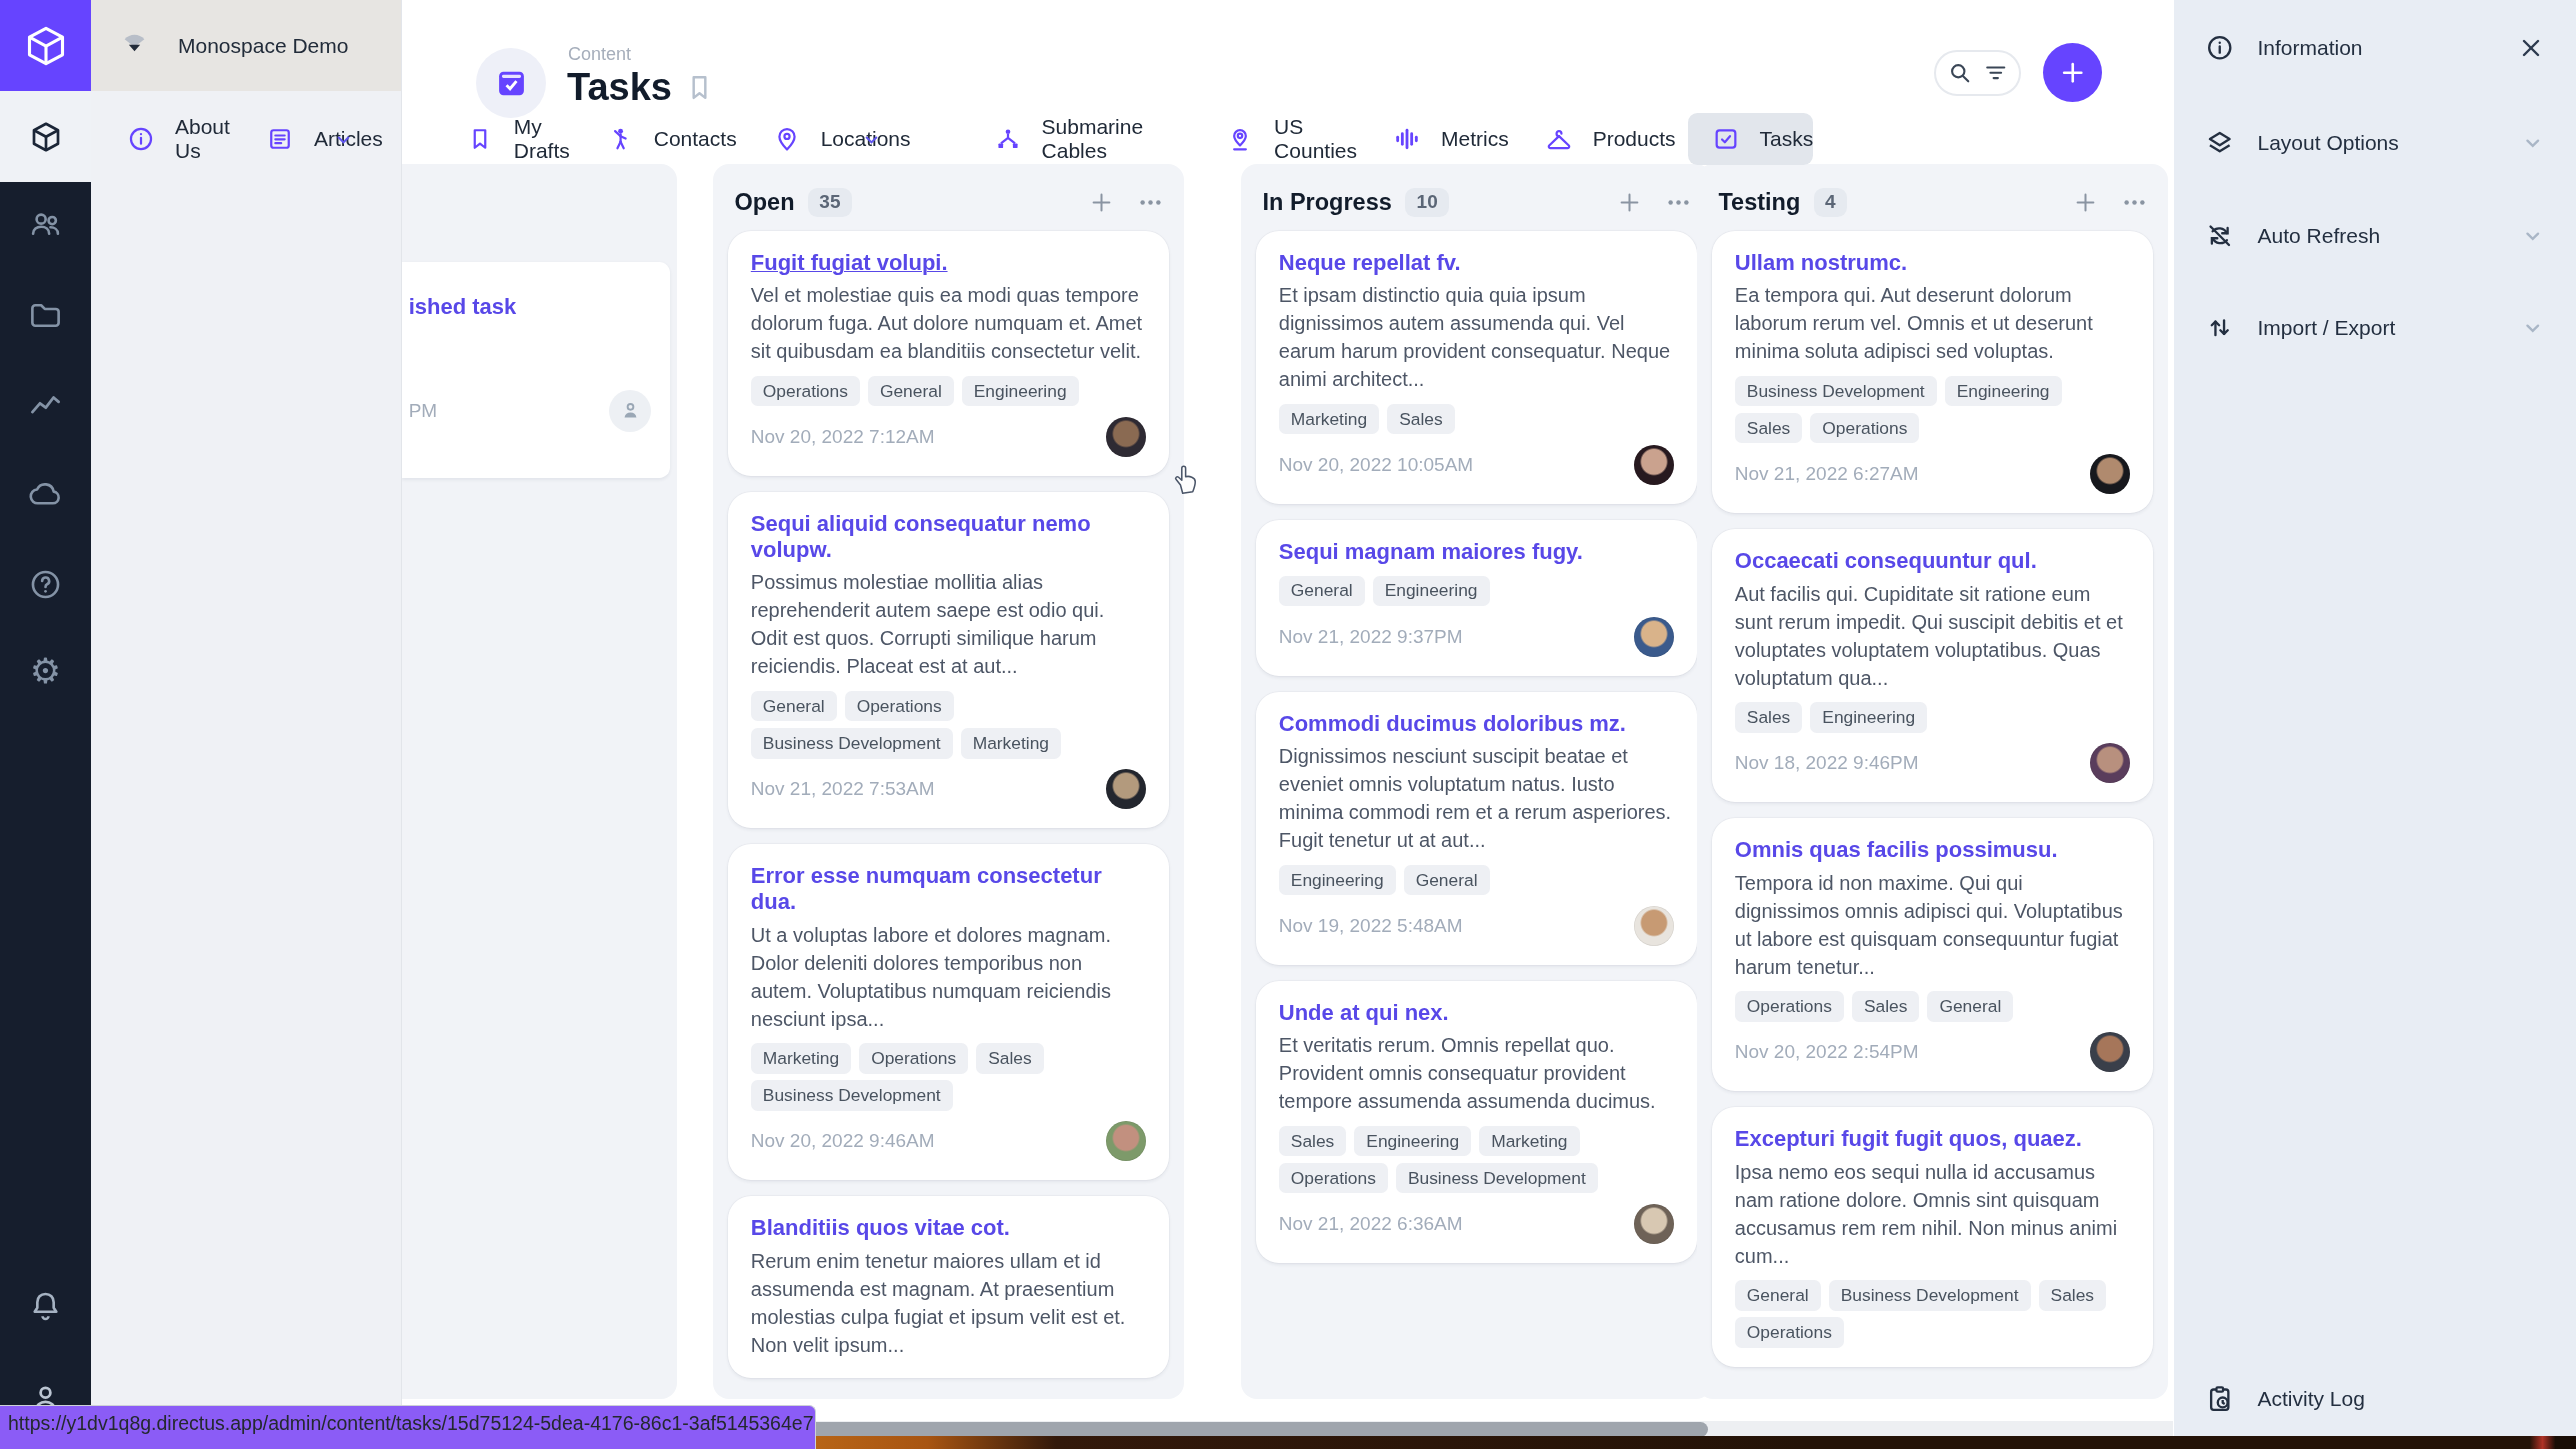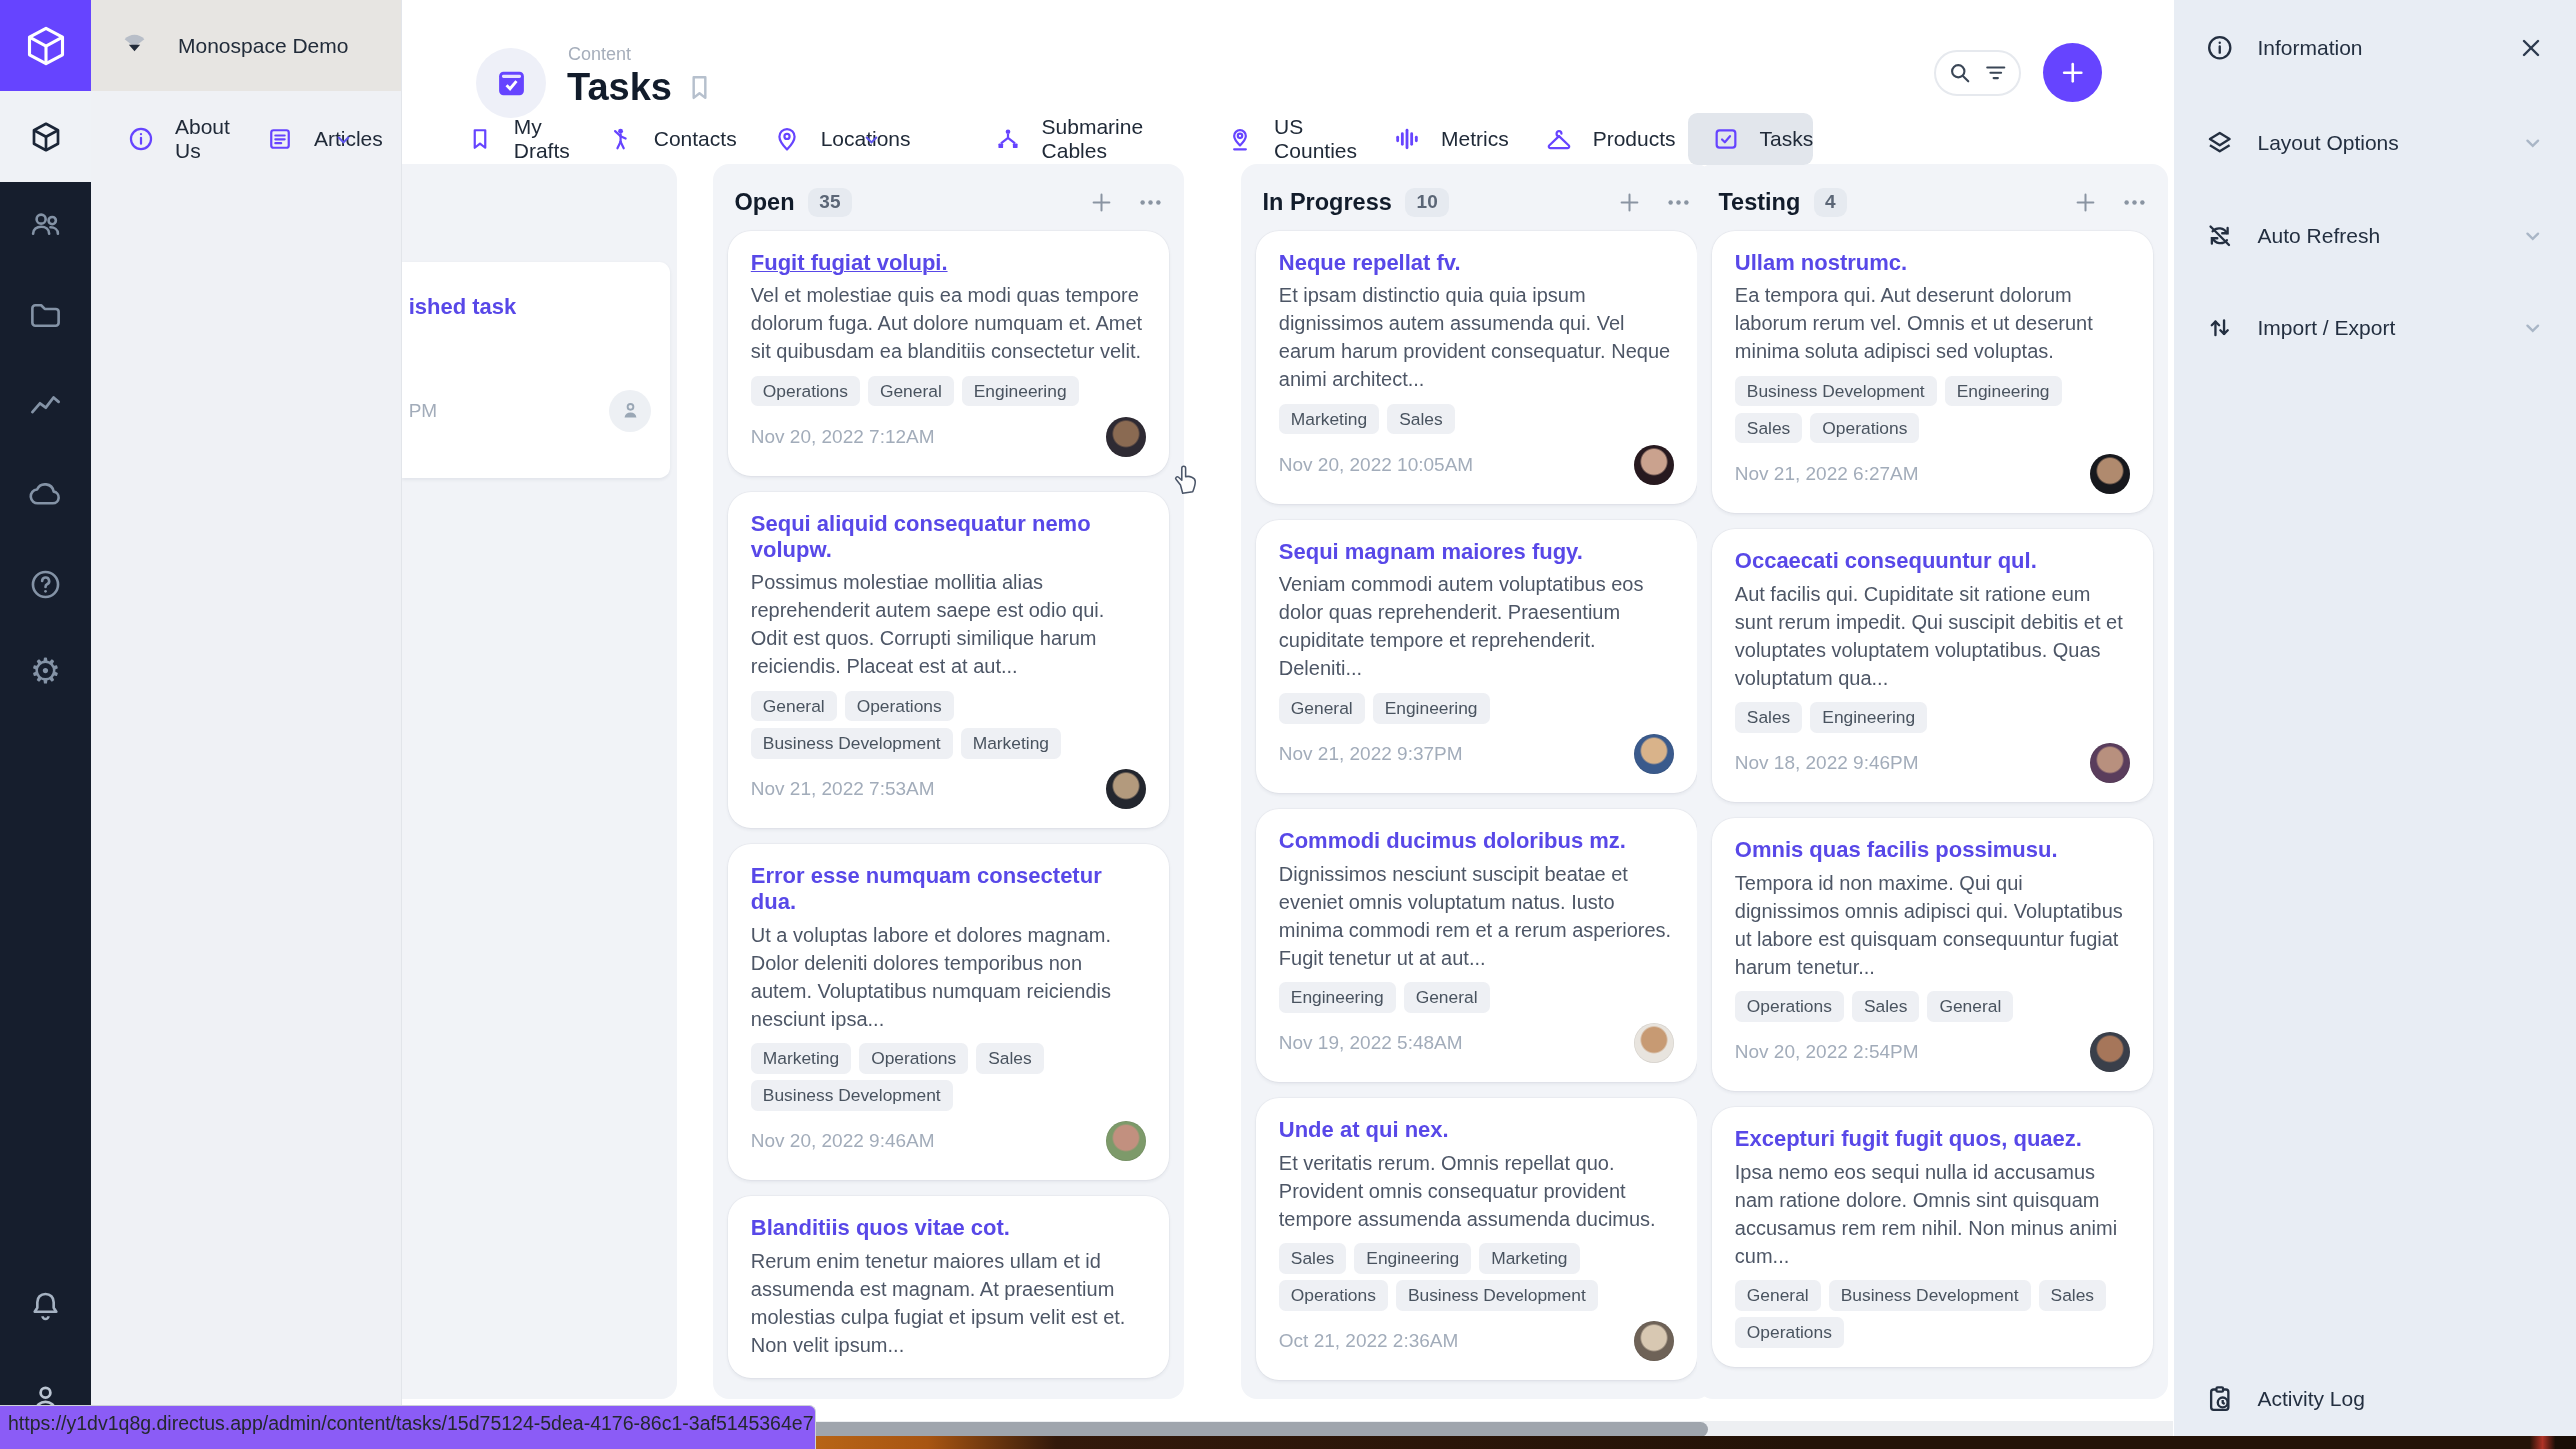--- a/index.html
+++ b/index.html
@@ -369,21 +369,20 @@
               <span class="tag">Marketing</span>
               <span class="tag">Sales</span>
             </div>
           <div class="card-foot">
             <span class="card-date">Nov 20, 2022 10:05AM</span>
             <span class="avatar" style="background: radial-gradient(circle at 50% 42%, rgb(202, 162, 142) 0px, rgb(202, 162, 142) 40%, rgb(39, 25, 31) 46%);"></span>
           </div>
         </div>
         <div class="card">
           <div class="card-title">Sequi magnam maiores fugy.</div>
-          <div class="card-body">Veniam commodi autem voluptatibus eos dolor quas reprehenderit. Praesentium cupiditate tempore et reprehenderit. Deleniti...</div>
           <div class="tags">
               <span class="tag">General</span>
               <span class="tag">Engineering</span>
             </div>
           <div class="card-foot">
             <span class="card-date">Nov 21, 2022 9:37PM</span>
             <span class="avatar" style="background: radial-gradient(circle at 50% 42%, rgb(217, 179, 138) 0px, rgb(217, 179, 138) 40%, rgb(58, 90, 140) 46%);"></span>
           </div>
         </div>
         <div class="card">
@@ -402,21 +401,21 @@
           <div class="card-title">Unde at qui nex.</div>
           <div class="card-body">Et veritatis rerum. Omnis repellat quo. Provident omnis consequatur provident tempore assumenda assumenda ducimus.</div>
           <div class="tags">
               <span class="tag">Sales</span>
               <span class="tag">Engineering</span>
               <span class="tag">Marketing</span>
               <span class="tag">Operations</span>
               <span class="tag">Business Development</span>
             </div>
           <div class="card-foot">
-            <span class="card-date">Oct 21, 2022 2:36AM</span>
+            <span class="card-date">Nov 21, 2022 6:36AM</span>
             <span class="avatar" style="background: radial-gradient(circle at 50% 42%, rgb(216, 200, 178) 0px, rgb(216, 200, 178) 40%, rgb(110, 98, 87) 46%);"></span>
           </div>
         </div>
       </div>
 
       <div class="col" style="left:1295px">
         <div class="col-head">
           <span class="col-title">Testing</span>
           <span class="col-count">4</span>
           <span class="col-tools">

